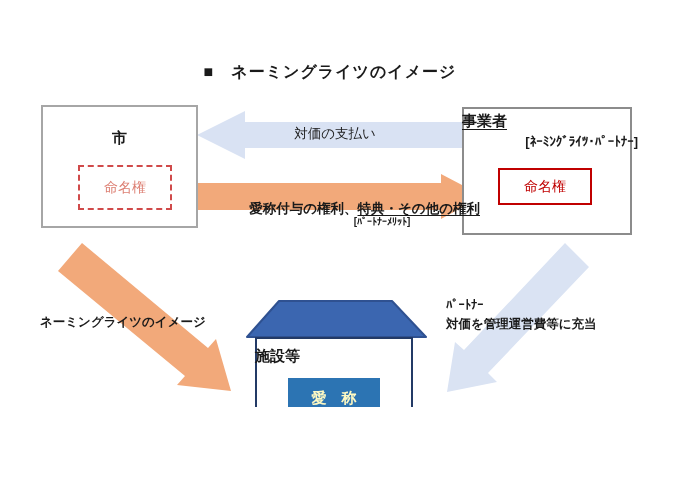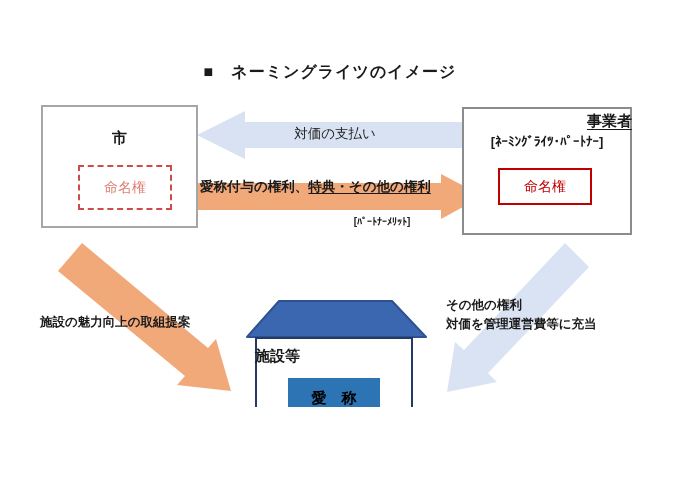--- a/index.html
+++ b/index.html
@@ -11,38 +11,38 @@
   .mincho{font-family:"Liberation Serif",serif;}
 
   .title{left:0;top:62px;width:660px;text-align:center;font-size:16px;font-weight:bold;letter-spacing:1px;}
 
   .city-box{left:41px;top:105px;width:153px;height:119px;border:2px solid #a6a6a6;background:#fff;}
   .city-title{left:41px;top:129px;width:157px;text-align:center;font-size:15px;font-weight:bold;}
   .city-naming{left:78px;top:165px;width:90px;height:41px;border:2px dashed #d04a4a;
                color:#dd8074;font-size:14px;text-align:center;line-height:41px;background:#fff;}
 
   .op-box{left:462px;top:107px;width:166px;height:124px;border:2px solid #8c8c8c;background:#fff;}
-  .op-title{left:462px;top:112px;width:170px;text-align:right;font-size:15px;font-weight:bold;
+  .op-title{left:462px;top:112px;width:170px;text-align:left;font-size:15px;font-weight:bold;
             text-decoration:underline;text-underline-offset:3px;}
-  .op-subtitle{left:456px;top:134px;width:182px;text-align:center;font-size:13px;font-weight:bold;}
+  .op-subtitle{left:456px;top:134px;width:182px;text-align:right;font-size:13px;font-weight:bold;}
   .op-naming{left:498px;top:168px;width:90px;height:33px;border:2px solid #c00000;
              color:#c00000;font-size:14px;text-align:center;line-height:33px;background:#fff;}
 
   .payment-label{left:240px;top:125px;width:190px;text-align:center;font-size:13.5px;}
-  .rights-label{left:200px;top:178px;width:280px;text-align:left;font-size:13.5px;font-weight:bold;}
+  .rights-label{left:200px;top:200px;width:280px;text-align:right;font-size:13.5px;font-weight:bold;}
   .rights-label .ul{text-decoration:underline;text-underline-offset:2px;}
   .rights-note{left:322px;top:216px;width:120px;text-align:center;font-size:10px;font-weight:bold;}
 
   .ctf-label{left:40px;top:314px;width:170px;font-size:12.5px;font-weight:bold;}
   .otf-label{left:446px;top:296px;width:180px;font-size:12.5px;font-weight:bold;line-height:19px;}
   .otf-label span{display:block;}
 
   .facility-body{left:255px;top:337px;width:154px;height:89px;border:2px solid #233a66;background:#fff;}
   .facility-title{left:255px;top:347px;width:158px;font-size:15px;font-weight:bold;}
-  .nickname-box{left:288px;top:378px;width:92px;height:40px;background:#2c74b3;color:#000000;
+  .nickname-box{left:288px;top:378px;width:92px;height:40px;background:#2c74b3;color:#fef9c3;
                 font-size:15px;font-weight:bold;text-align:center;line-height:40px;}
 </style>
 </head>
 <body>
 
 <div class="canvas">
 
   <svg class="layer" width="700" height="485" viewBox="0 0 700 485">
 
     <polygon points="197,135 245,111 245,122 462,122 462,148 245,148 245,159" fill="#d9e2f3"></polygon>
@@ -64,23 +64,23 @@
 
   <div class="abs op-box"></div>
   <div class="abs op-title gothic">事業者</div>
   <div class="abs op-subtitle gothic">[ﾈｰﾐﾝｸﾞﾗｲﾂ･ﾊﾟｰﾄﾅｰ]</div>
   <div class="abs op-naming gothic">命名権</div>
 
   <div class="abs payment-label mincho">対価の支払い</div>
   <div class="abs rights-label mincho"><span class="head">愛称付与の権利、</span><span class="ul">特典・その他の権利</span></div>
   <div class="abs rights-note gothic">[ﾊﾟｰﾄﾅｰﾒﾘｯﾄ]</div>
 
-  <div class="abs ctf-label mincho">施設の魅力向上の取組提案</div>
+  <div class="abs ctf-label mincho">ネーミングライツのイメージ</div>
   <div class="abs otf-label mincho">
-    <span>その他の権利</span>
+    <span>ﾊﾟｰﾄﾅｰ</span>
     <span>対価を管理運営費等に充当</span>
   </div>
 
   <div class="abs facility-body"></div>
   <div class="abs facility-title gothic">施設等</div>
   <div class="abs nickname-box gothic">愛　称</div>
 
 </div>
 
 </body></html>

